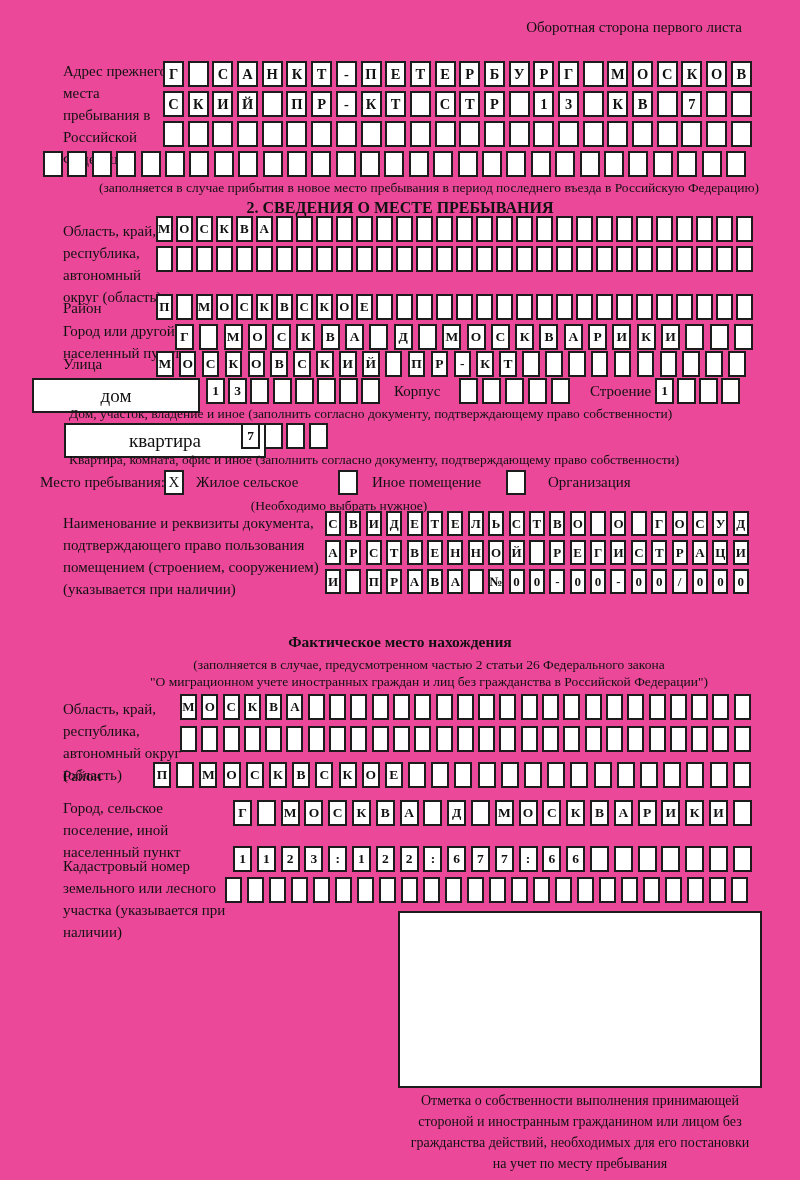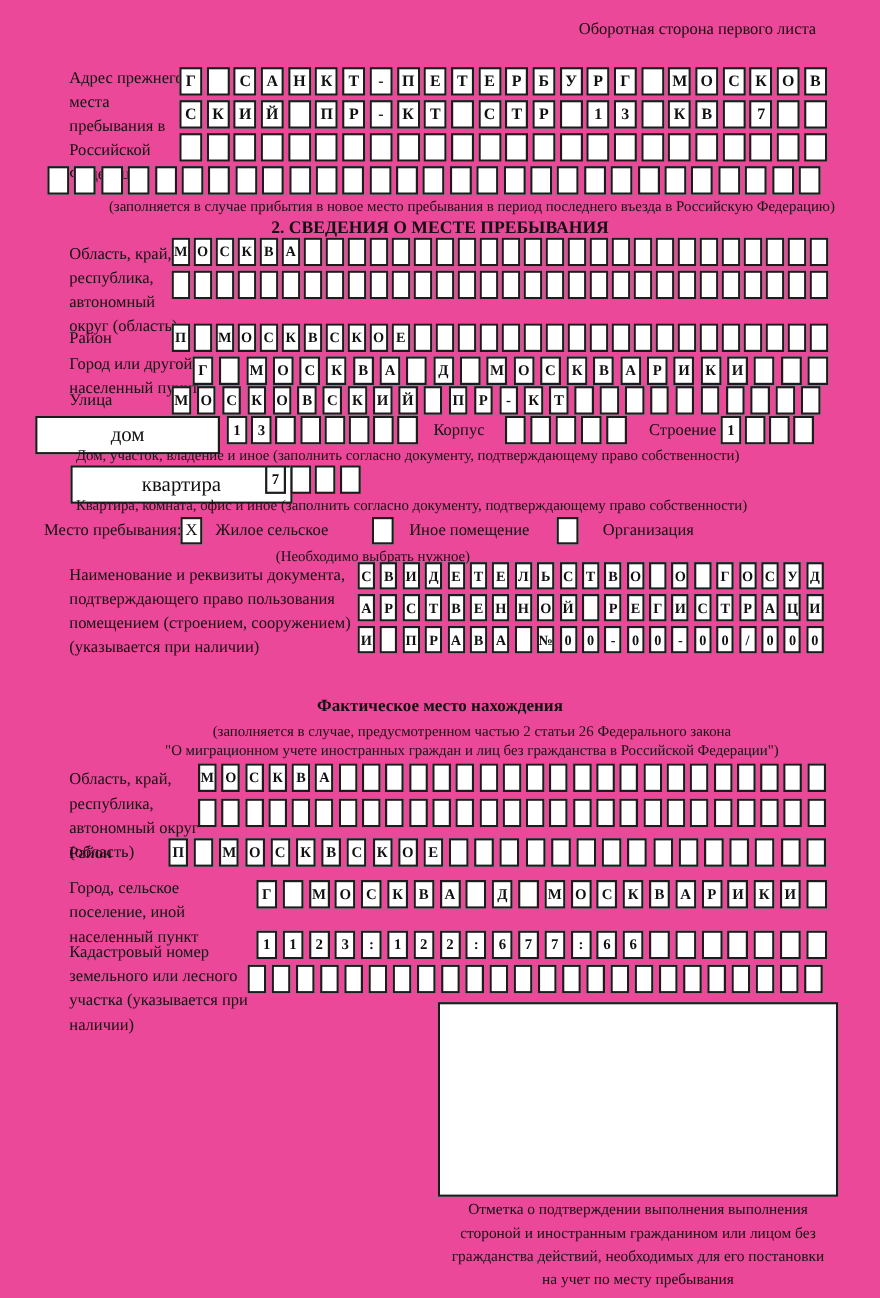--- a/index.html
+++ b/index.html
@@ -592,19 +592,19 @@
       <span class="box"></span>
       <span class="box"></span>
       <span class="box"></span>
       <span class="box"></span>
       <span class="box"></span>
       <span class="box"></span>
     </div>
 
   <div class="abs stamp" style="left:398px;top:911px;width:360px;height:173px;"></div>
   <div class="abs cap" style="left:385px;top:1090px;width:390px;">
-    <div>Отметка о подтверждении выполнения выполнения</div>
+    <div>Отметка о собственности выполнения принимающей</div>
     <div>стороной и иностранным гражданином или лицом без</div>
     <div>гражданства действий, необходимых для его постановки</div>
     <div>на учет по месту пребывания</div>
   </div>
 
 </div>
 
 </body></html>

